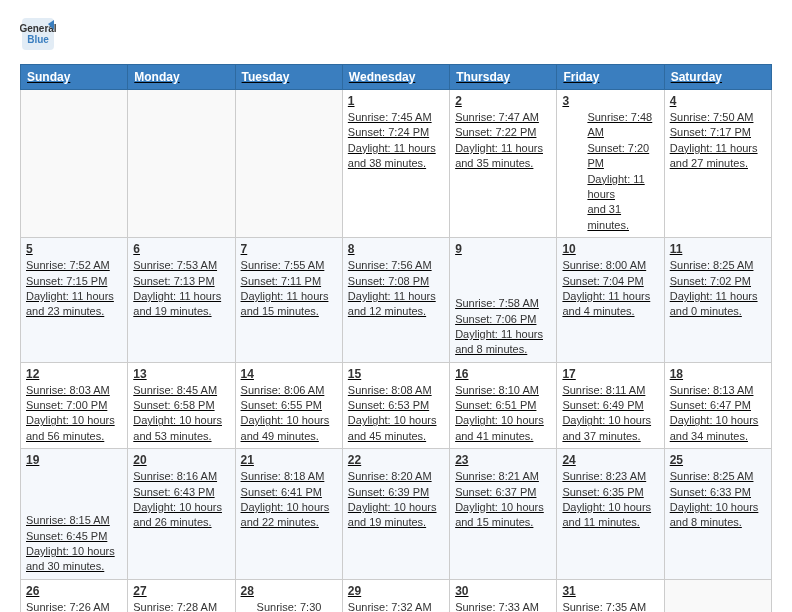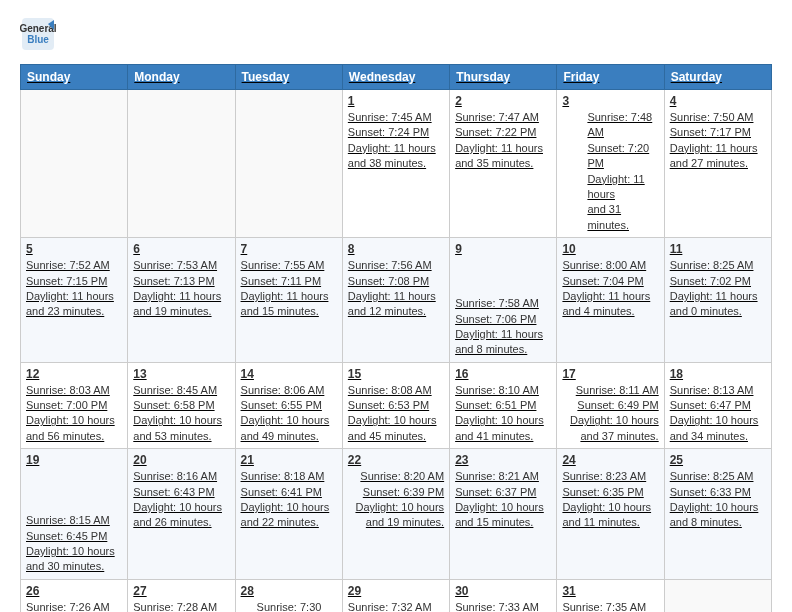--- a/index.html
+++ b/index.html
@@ -229,21 +229,21 @@
           </td>
           <td>
             <span class="day-num">16</span>
             <div class="day-info" style="white-space: pre-line;">Sunrise: 8:10 AM
 Sunset: 6:51 PM
 Daylight: 10 hours
 and 41 minutes.</div>
           </td>
           <td>
             <span class="day-num">17</span>
-            <div class="day-info" style="white-space: pre-line; text-align: right;">Sunrise: 8:11 AM
+            <div class="day-info" style="white-space: pre-line;">Sunrise: 8:11 AM
 Sunset: 6:49 PM
 Daylight: 10 hours
 and 37 minutes.</div>
           </td>
           <td>
             <span class="day-num">18</span>
             <div class="day-info" style="white-space: pre-line;">Sunrise: 8:13 AM
 Sunset: 6:47 PM
 Daylight: 10 hours
 and 34 minutes.</div>
@@ -266,21 +266,21 @@
           </td>
           <td>
             <span class="day-num">21</span>
             <div class="day-info" style="white-space: pre-line;">Sunrise: 8:18 AM
 Sunset: 6:41 PM
 Daylight: 10 hours
 and 22 minutes.</div>
           </td>
           <td>
             <span class="day-num">22</span>
-            <div class="day-info" style="white-space: pre-line; text-align: right;">Sunrise: 8:20 AM
+            <div class="day-info" style="white-space: pre-line;">Sunrise: 8:20 AM
 Sunset: 6:39 PM
 Daylight: 10 hours
 and 19 minutes.</div>
           </td>
           <td>
             <span class="day-num">23</span>
             <div class="day-info" style="white-space: pre-line;">Sunrise: 8:21 AM
 Sunset: 6:37 PM
 Daylight: 10 hours
 and 15 minutes.</div>

